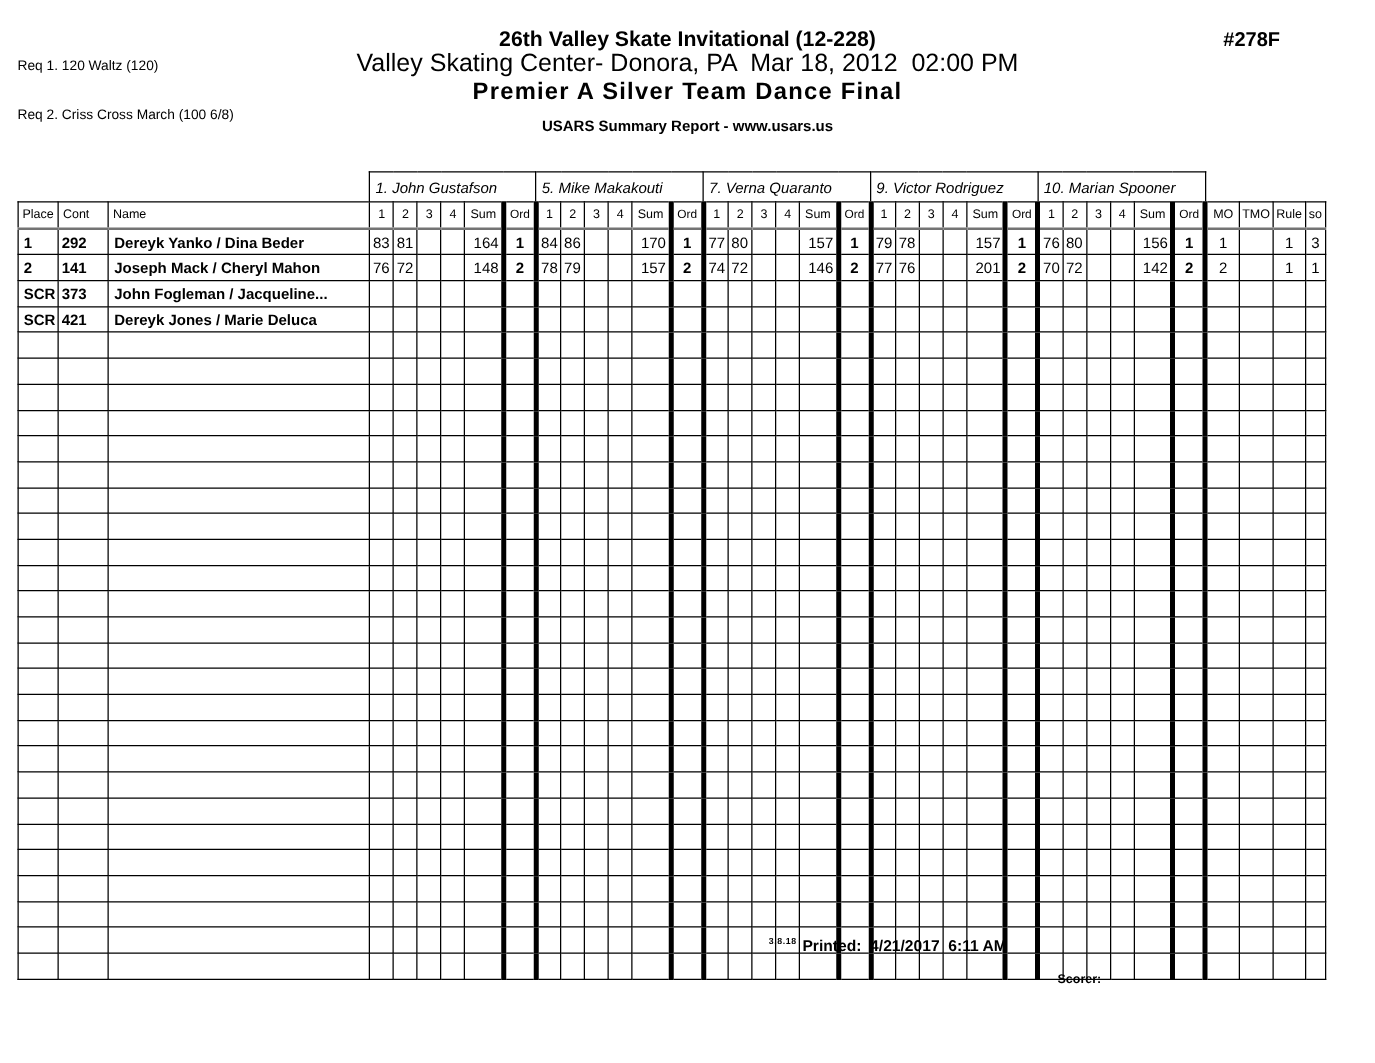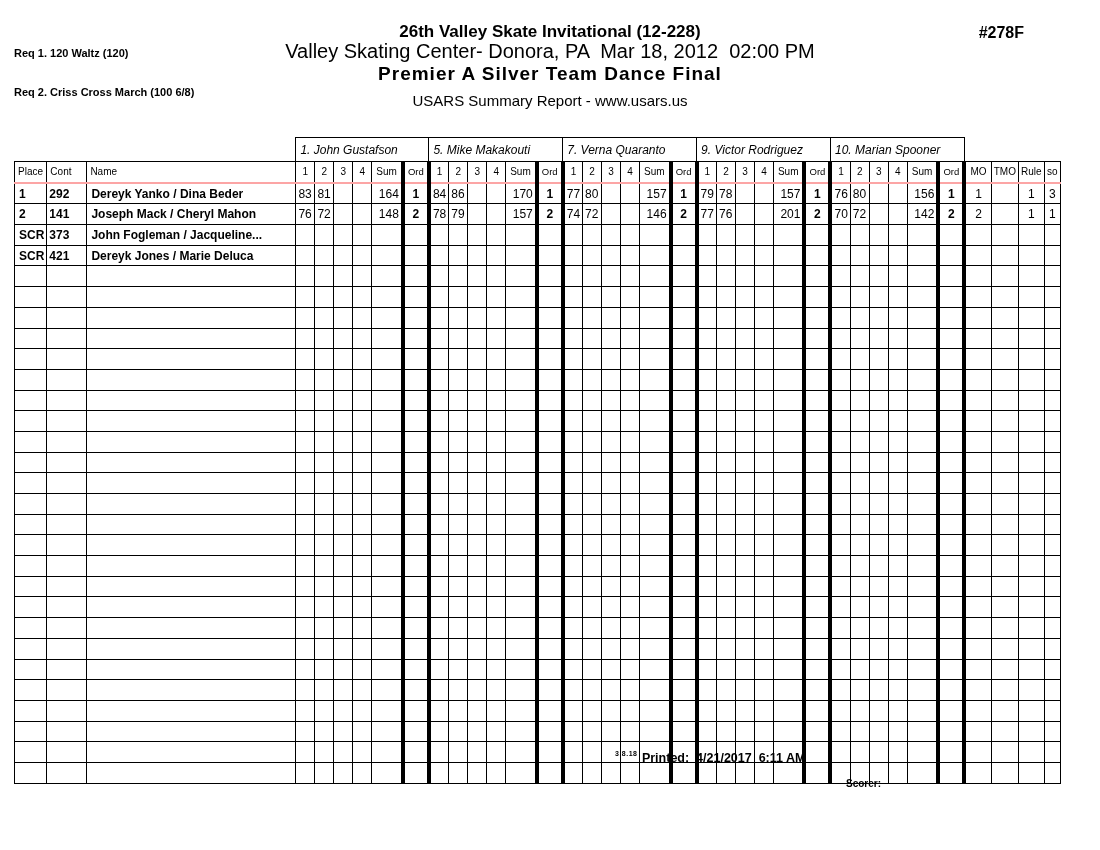--- a/index.html
+++ b/index.html
@@ -1,37 +1,37 @@
 <!DOCTYPE html>
 <html><head>
 <meta charset="utf-8">
 <style>
   html,body { margin:0; padding:0; background:#fff; }
   .page {
     position:relative; width:1100px; height:850px; background:#ffffff;
     font-family:"Liberation Sans", sans-serif; color:#000; overflow:hidden;
   }
   
-  .reqs { position:absolute; left:14px; top:21px; font-size:11px; font-weight:bold; line-height:13px; white-space:pre; }
+  .reqs { position:absolute; left:14px; top:21px; font-size:11px; font-weight:normal; line-height:13px; white-space:pre; }
   .title-block { position:absolute; left:0; right:0; top:22px; text-align:center; }
   .title-main  { font-size:17px; font-weight:bold; line-height:20px; white-space:pre; }
   .title-venue { font-size:20px; line-height:18px; white-space:pre; }
   .title-event { font-size:19px; font-weight:bold; letter-spacing:1px; line-height:24px; margin-top:2px; white-space:pre; }
-  .title-report{ font-size:15px; line-height:20px; margin-top:5px; white-space:pre; }
+  .title-report{ font-size:12px; line-height:20px; margin-top:5px; white-space:pre;font-weight:bold; }
   .event-number { position:absolute; right:76px; top:24px; font-size:16px; font-weight:bold; }
   
   .tablewrap { position:absolute; left:14px; top:137px; }
   table { border-collapse:collapse; table-layout:fixed; }
   td { border:1px solid #000; padding:0 2px; font-size:12px; line-height:1;
        white-space:nowrap; overflow:hidden; height:19.7px; }
   tr.judge-row { height:21px;font-style:italic; }
   tr.judge-row td { height:21px; }
   td.nb { border:none; }
   td.judge-name { padding:1px 4px; font-size:12px; }
-  tr.colhead-row td { border-bottom:2px solid #fca5a5; font-size:10px; text-align:center; padding:0 1px; }
+  tr.colhead-row td { border-bottom:2px solid #737373; font-size:10px; text-align:center; padding:0 1px; }
   tr.colhead-row td.lefthead { text-align:left; padding:0 3px; }
   tr.colhead-row td.ord-col { font-size:9.5px; padding:0; }
   .ord-col { border-left:4px solid #000; border-right:4px solid #000; }
   td.place { font-weight:bold; padding-left:4px; }
   td.cont  { font-weight:bold; text-align:right; padding-right:17px; }
   td.name  { font-weight:bold; padding-left:4px; }
   td.score { padding-left:2px; }
   td.sum   { text-align:right; padding-right:2px; }
   td.ord-val { font-weight:bold; text-align:center; padding:0; }
   td.center { text-align:center; }

